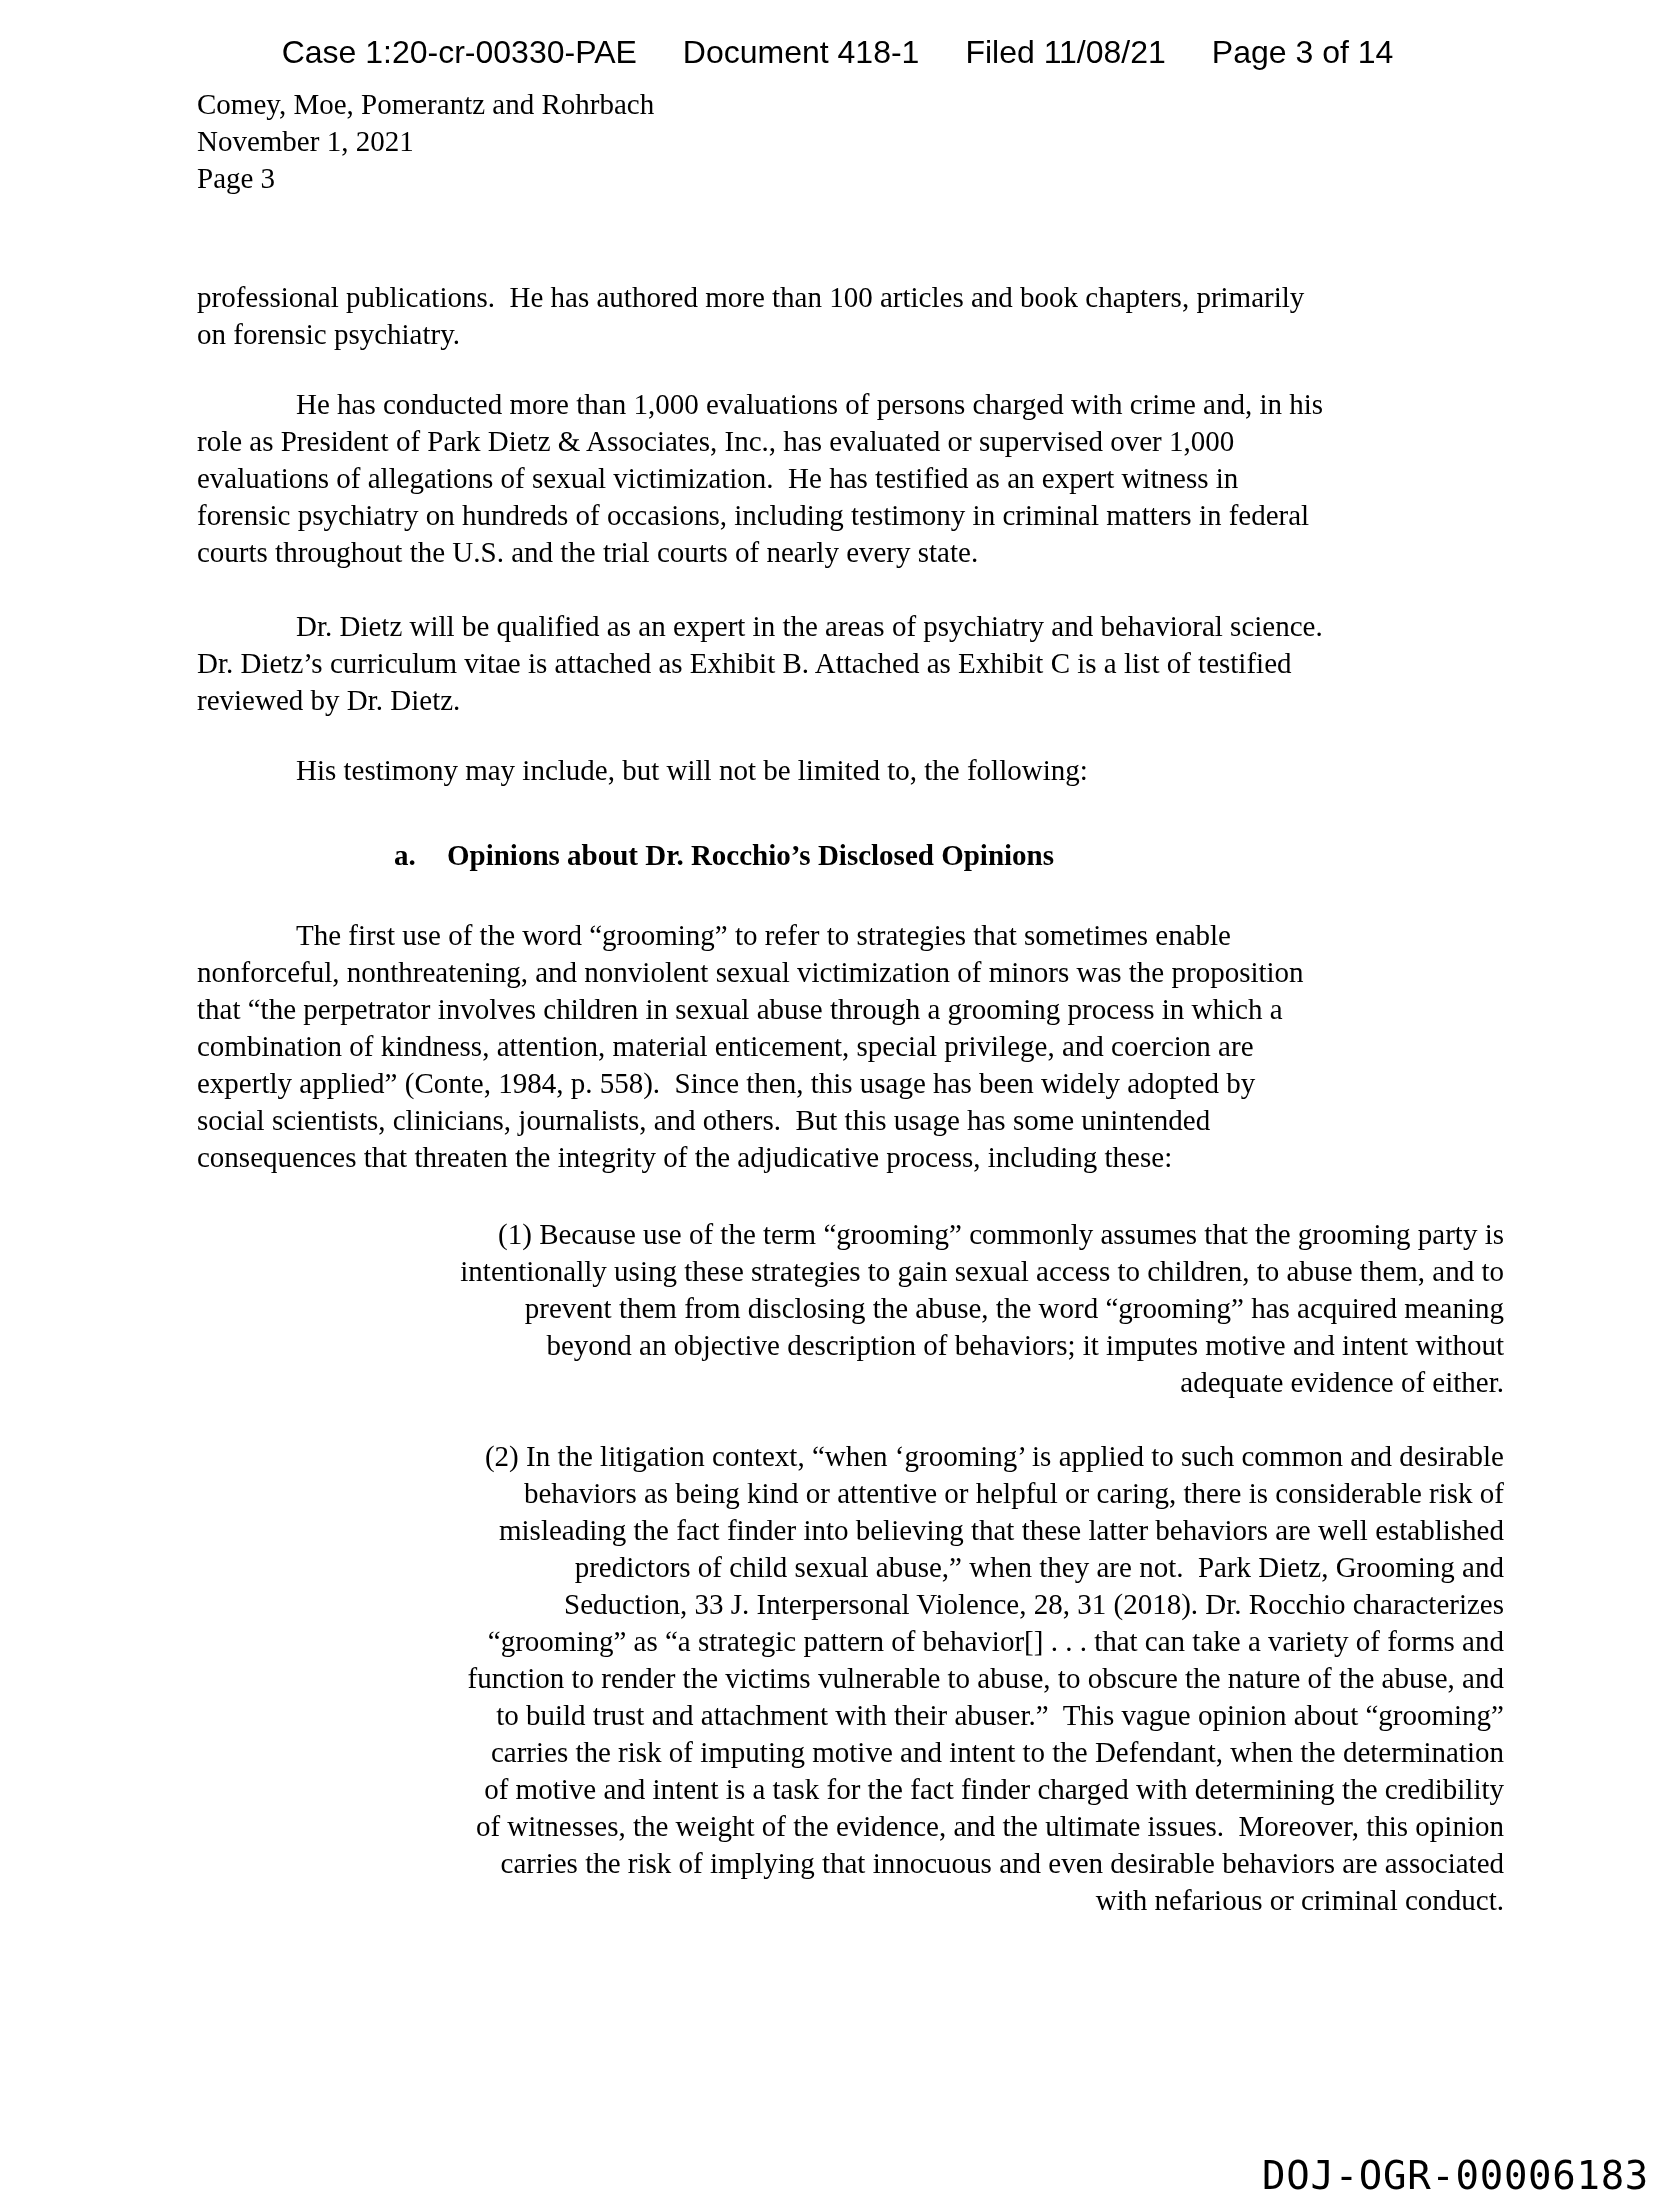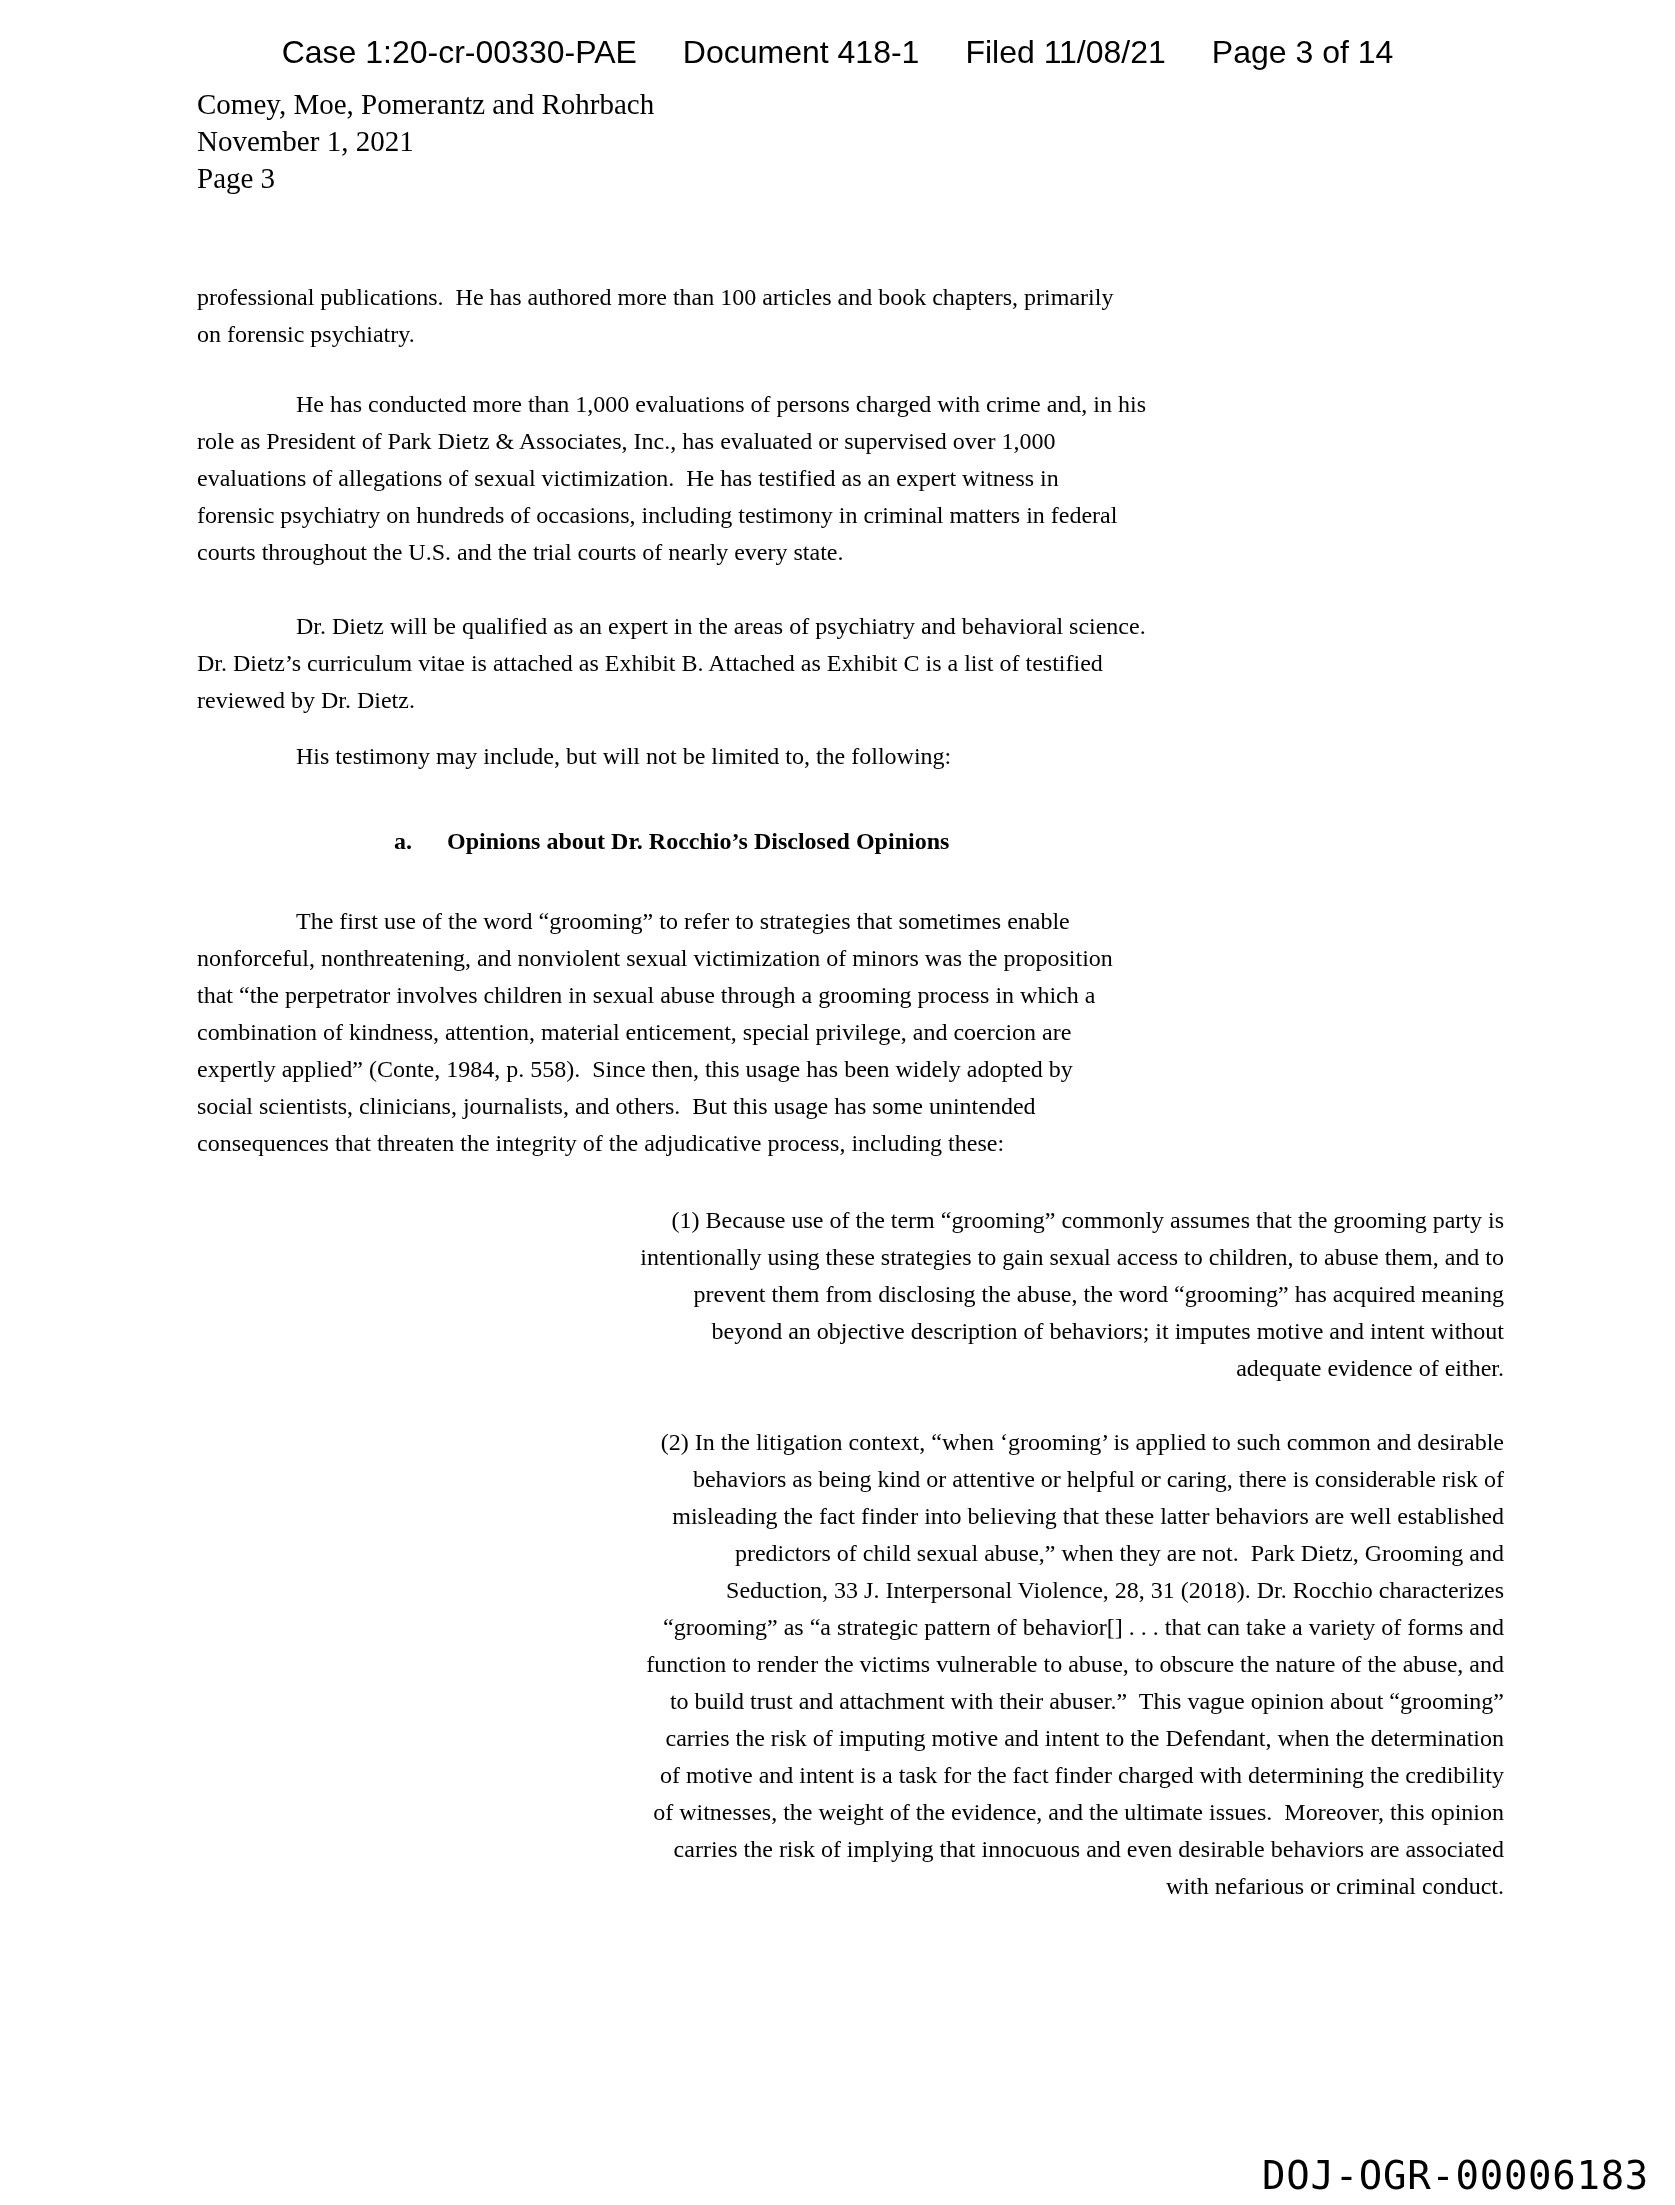--- a/index.html
+++ b/index.html
@@ -32,33 +32,33 @@
     top: 86px;
     font-size: 29px;
     line-height: 37px;
   }
   
   #body-blocks {
     position: absolute;
     left: 197px;
     top: 279px;
     width: 1307px;
-    font-size: 24px;
+    font-size: 29px;
     line-height: 37px;
   }
   .line { white-space: pre; }
   .first-indent { padding-left: 99px; }
   .blockquote { margin-left: 99px; text-align: right; }
   .heading { font-weight: bold; padding-left: 197px; line-height: 37px; }
   .h-num { display: inline-block; width: 53px; }
   
   .b0 { margin-top: 0; }
   .b1 { margin-top: 33px; }
   .b2 { margin-top: 37px; }
-  .b3 { margin-top: 19px; }
+  .b3 { margin-top: 33px; }
   .b4 { margin-top: 48px; font-family: Liberation Serif, serif; }
   .b5 { margin-top: 43px; }
   .b6 { margin-top: 40px; }
   .b7 { margin-top: 37px; }
   
   .bates {
     position: absolute;
     right: 26px;
     top: 2153px;
     font-family: "DejaVu Sans Mono", "Liberation Mono", monospace;

